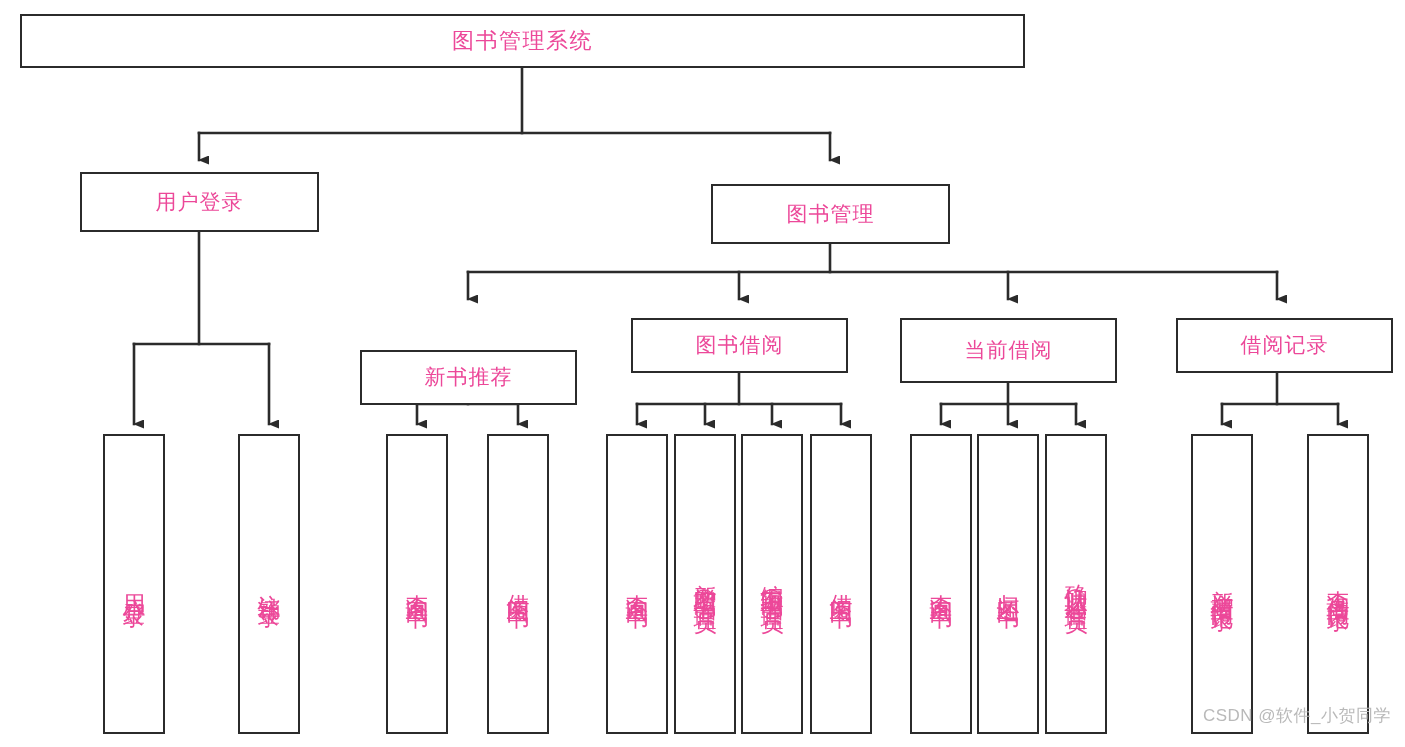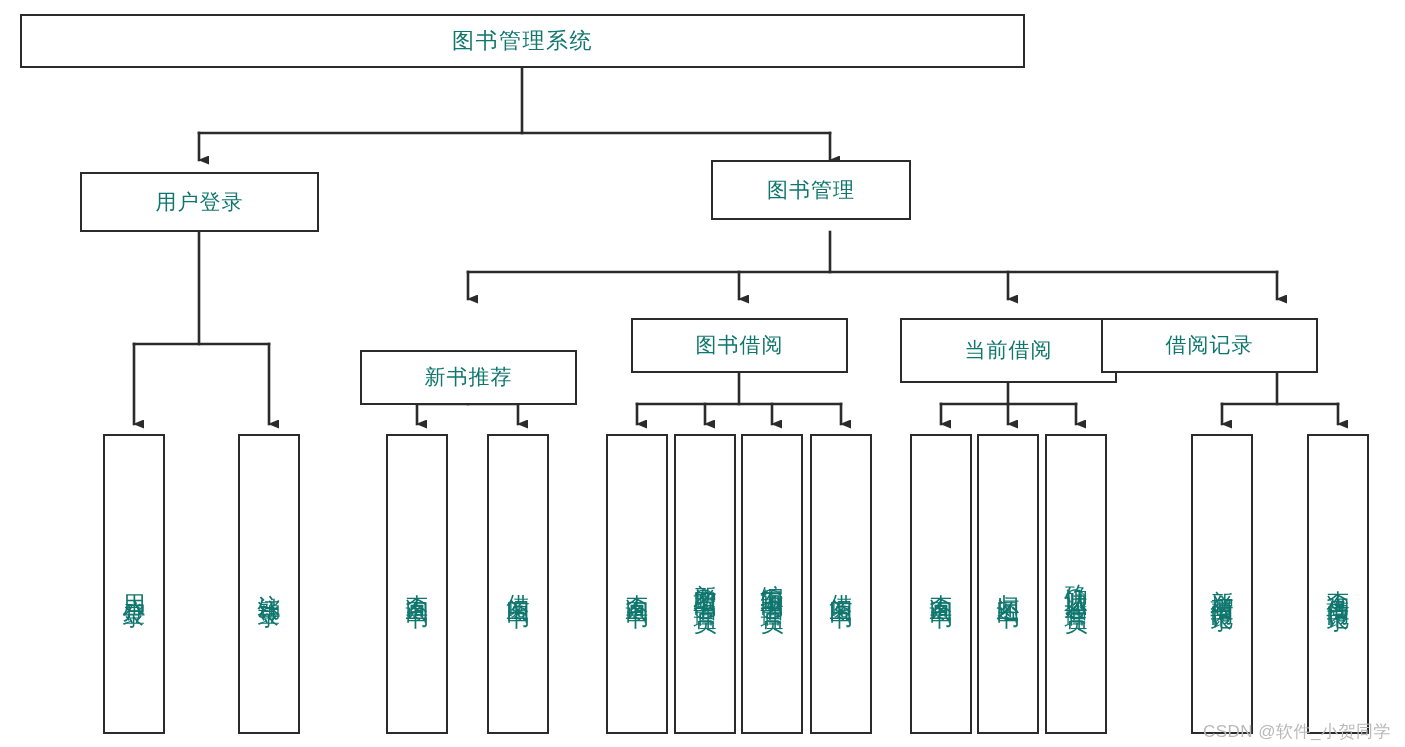--- a/index.html
+++ b/index.html
@@ -27,21 +27,21 @@
     pointer-events: none;
   }
   .node {
     position: absolute;
     box-sizing: border-box;
     background: #ffffff;
     border: 2px solid #2b2b2b;
     display: flex;
     align-items: center;
     justify-content: center;
-    color: #0f766e;
+    color: #ec4899;
     z-index: 3;
   }
   .node .label {
     display: block;
     text-align: center;
     line-height: 1.18;
     white-space: nowrap;
   }
   
   .node.horiz .label {
@@ -62,21 +62,21 @@
     text-orientation: upright;
     font-size: 23px;
     letter-spacing: 4px;
     line-height: 1;
     white-space: nowrap;
     -webkit-text-orientation: upright;
   }
   .watermark {
     position: absolute;
     right: 14px;
-    bottom: 4px;
+    bottom: 20px;
     font-size: 17px;
     color: #b9b9b9;
     letter-spacing: 0.5px;
     z-index: 5;
     white-space: nowrap;
     font-family: "Liberation Sans", "DejaVu Sans", sans-serif;
   }
 </style>
 </head>
 <body>
@@ -134,37 +134,37 @@
   </svg>
 
   <div class="node horiz root" style="left:20px; top:14px; width:1005px; height:54px;">
     <span class="label">图书管理系统</span>
   </div>
 
   <div class="node horiz" style="left:80px; top:172px; width:239px; height:60px;">
     <span class="label">用户登录</span>
   </div>
 
-  <div class="node horiz" style="left:711px; top:160px; width:200px; height:60px;align-items:center;">
+  <div class="node horiz" style="left:711px; top:184px; width:239px; height:60px;align-items:center;">
     <span class="label">图书管理</span>
   </div>
 
   <div class="node horiz" style="left:360px; top:318px; width:217px; height:55px;margin-top:32px;">
     <span class="label">新书推荐</span>
   </div>
 
   <div class="node horiz" style="left:631px; top:318px; width:217px; height:55px;">
     <span class="label">图书借阅</span>
   </div>
 
   <div class="node horiz" style="left:900px; top:318px; width:217px; height:65px;">
     <span class="label">当前借阅</span>
   </div>
 
-  <div class="node horiz" style="left:1101px; top:318px; width:217px; height:55px;">
+  <div class="node horiz" style="left:1176px; top:318px; width:217px; height:55px;">
     <span class="label">借阅记录</span>
   </div>
 
   <div class="node vert" style="left:103px; top:434px; width:62px; height:300px;">
     <span class="label">用户登录</span>
   </div>
   <div class="node vert" style="left:238px; top:434px; width:62px; height:300px;">
     <span class="label">注销登录</span>
   </div>
 

